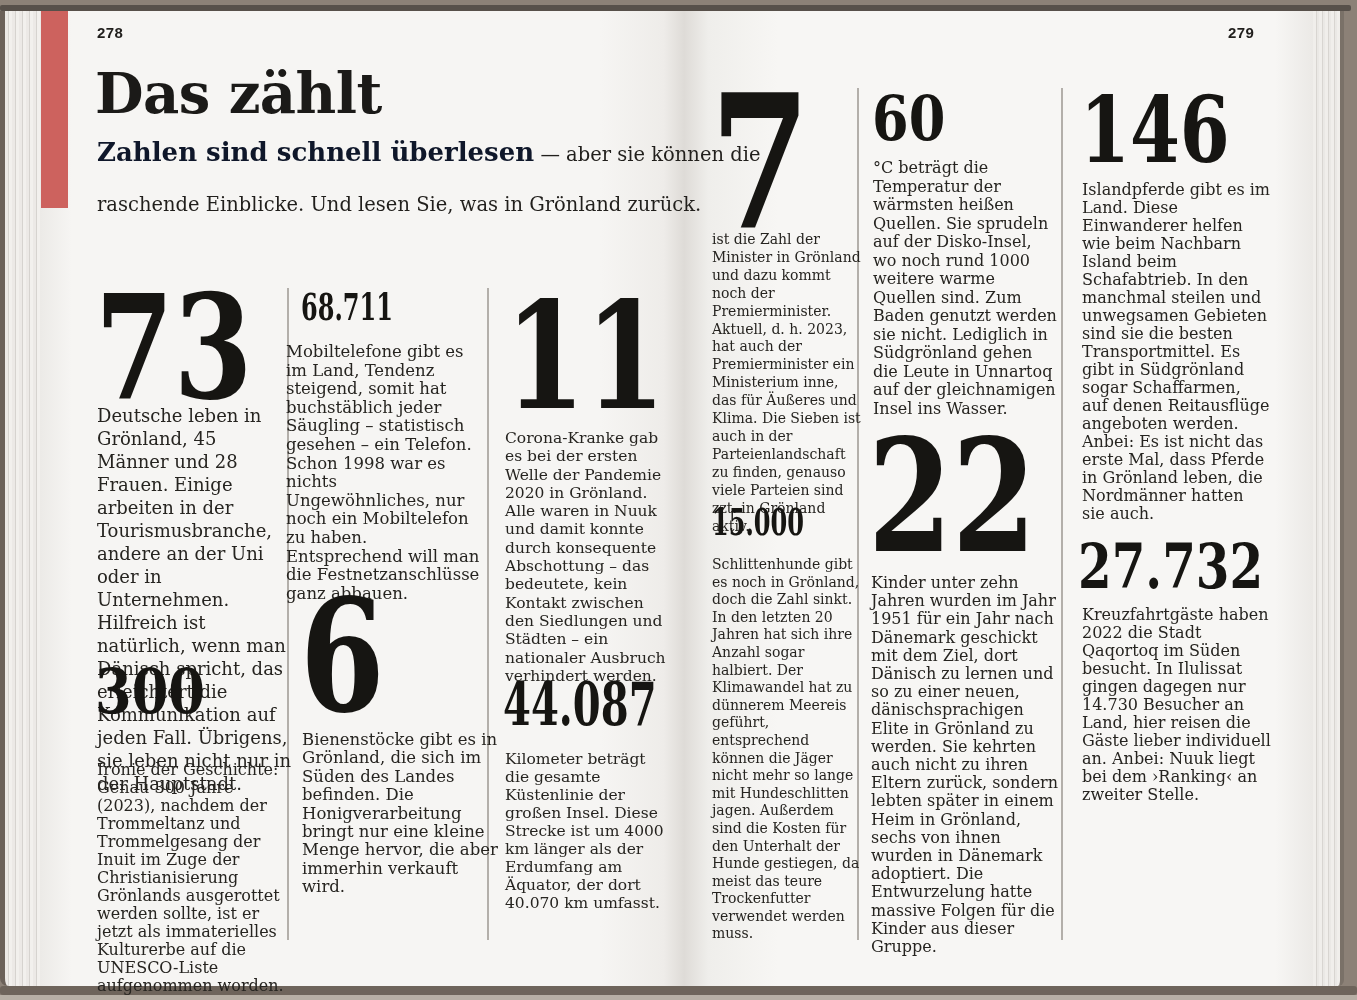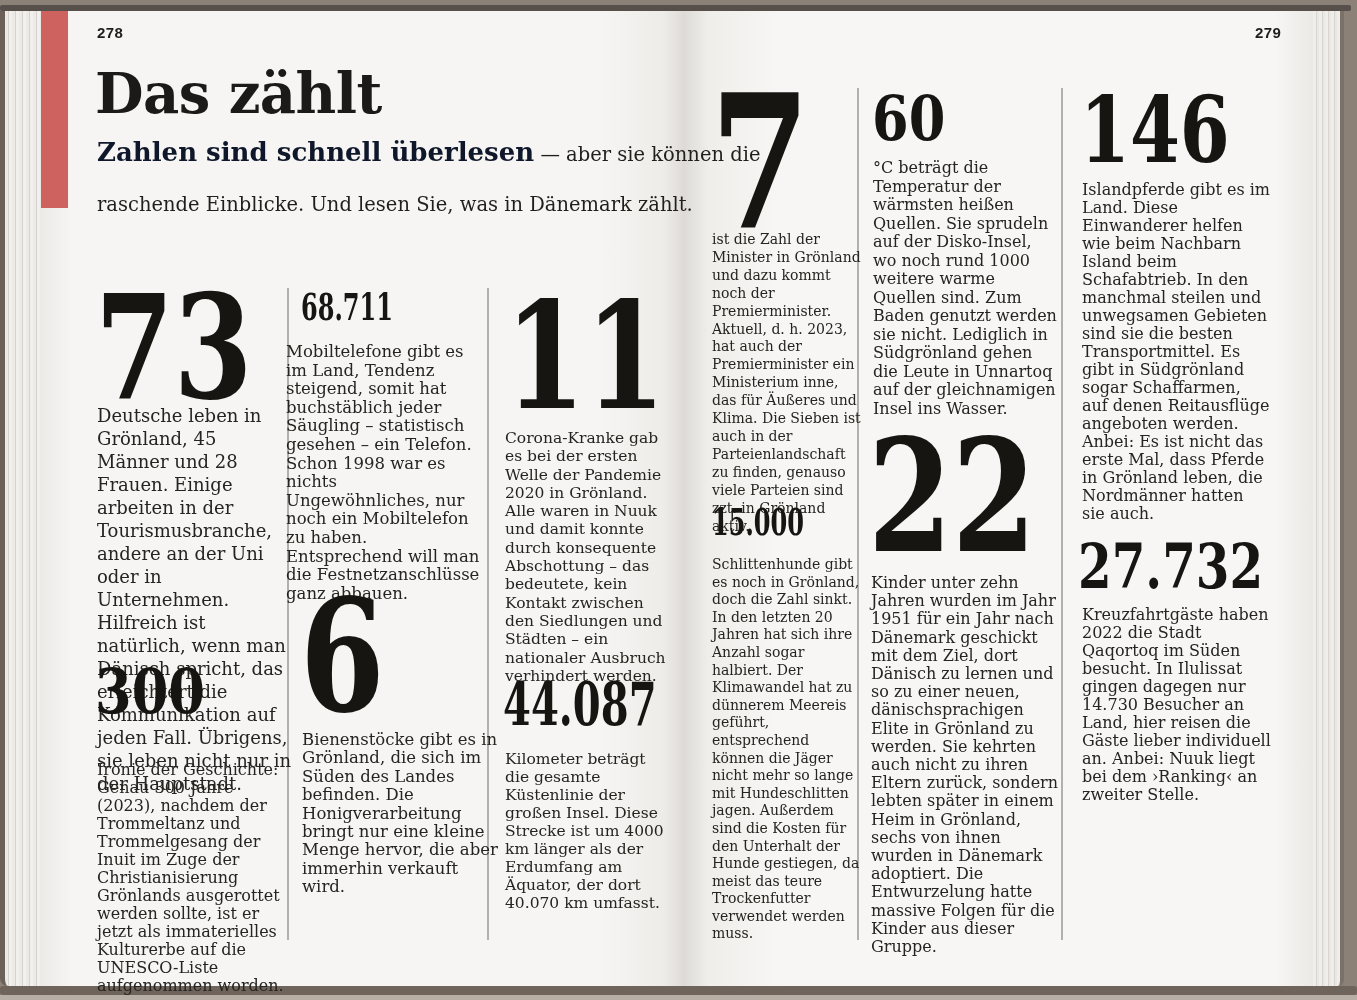--- a/index.html
+++ b/index.html
@@ -57,21 +57,21 @@
 <div class="stack-right"></div>
 <div class="pages"></div>
 <div class="red-tab"></div>
 
 <div class="pagenum" style="left:97px; top:24px;">278</div>
 <div class="title">Das zählt</div>
 
 <div class="intro">
   <span class="lead">Zahlen sind schnell überlesen</span><span> — aber sie können die</span><br>
   <br>
-  <span>raschende Einblicke. Und lesen Sie, was in Dänemark zählt.</span>
+  <span>raschende Einblicke. Und lesen Sie, was in Grönland zurück.</span>
 </div>
 
 <div class="divider" style="left:287px; top:288px; height:652px;"></div>
 <div class="divider" style="left:487px; top:288px; height:652px;"></div>
 
 <div class="num sx78" style="left:95px; top:275px; font-size:145px;">73</div>
 <div class="body" style="left:97px; top:404px; width:196px; font-size:18px; line-height:23px;">Deutsche leben in Grönland, 45 Männer und 28 Frauen. Einige arbeiten in der Tourismusbranche, andere an der Uni oder in Unternehmen. Hilfreich ist natürlich, wenn man Dänisch spricht, das erleichtert die Kommunikation auf jeden Fall. Übrigens, sie leben nicht nur in der Hauptstadt.</div>
 
 <div class="num sx85" style="left:95px; top:661px; font-size:62px;">300</div>
 <div class="body" style="left:97px; top:733px; width:198px; font-size:16px; line-height:18px;margin-top:28px;">Ironie der Geschichte: Genau 300 Jahre (2023), nachdem der Trommeltanz und Trommelgesang der Inuit im Zuge der Christianisierung Grönlands ausgerottet werden sollte, ist er jetzt als immaterielles Kulturerbe auf die UNESCO-Liste aufgenommen worden.</div>
@@ -81,21 +81,21 @@
 
 <div class="num sx78" style="left:300px; top:579px; font-size:156px;">6</div>
 <div class="body" style="left:302px; top:731px; width:200px; font-size:16.5px; line-height:18.4px;">Bienenstöcke gibt es in Grönland, die sich im Süden des Landes befinden. Die Honigverarbeitung bringt nur eine kleine Menge hervor, die aber immerhin verkauft wird.</div>
 
 <div class="num sx78" style="left:505px; top:282px; font-size:148px;">11</div>
 <div class="body" style="left:505px; top:429px; width:168px; font-size:15.5px; line-height:18.3px;">Corona-Kranke gab es bei der ersten Welle der Pandemie 2020 in Grönland. Alle waren in Nuuk und damit konnte durch konsequente Abschottung – das bedeutete, kein Kontakt zwischen den Siedlungen und Städten – ein nationaler Ausbruch verhindert werden.</div>
 
 <div class="num sx68" style="left:503px; top:675px; font-size:59px;">44.087</div>
 <div class="body" style="left:505px; top:750px; width:168px; font-size:15.5px; line-height:18px;">Kilometer beträgt die gesamte Küstenlinie der großen Insel. Diese Strecke ist um 4000 km länger als der Erdumfang am Äquator, der dort 40.070 km umfasst.</div>
 
-<div class="pagenum" style="left:1228px; top:24px;margin-left:27px;">279</div>
+<div class="pagenum" style="left:1228px; top:24px;">279</div>
 
 <div class="divider" style="left:857px; top:88px; height:852px;"></div>
 <div class="divider" style="left:1061px; top:88px; height:852px;"></div>
 
 <div class="num sx78" style="left:710px; top:71px; font-size:185px;">7</div>
 <div class="body" style="left:712px; top:231px; width:150px; font-size:14px; line-height:17.9px;">ist die Zahl der Minister in Grönland und dazu kommt noch der Premierminister. Aktuell, d. h. 2023, hat auch der Premierminister ein Ministerium inne, das für Äußeres und Klima. Die Sieben ist auch in der Parteienlandschaft zu finden, genauso viele Parteien sind zzt. in Grönland aktiv.</div>
 
 <div class="num sx65" style="left:712px; top:504px; font-size:37px;">15.000</div>
 <div class="body" style="left:712px; top:556px; width:152px; font-size:14px; line-height:17.6px;">Schlittenhunde gibt es noch in Grönland, doch die Zahl sinkt. In den letzten 20 Jahren hat sich ihre Anzahl sogar halbiert. Der Klimawandel hat zu dünnerem Meereis geführt, entsprechend können die Jäger nicht mehr so lange mit Hundeschlitten jagen. Außerdem sind die Kosten für den Unterhalt der Hunde gestiegen, da meist das teure Trockenfutter verwendet werden muss.</div>
 

